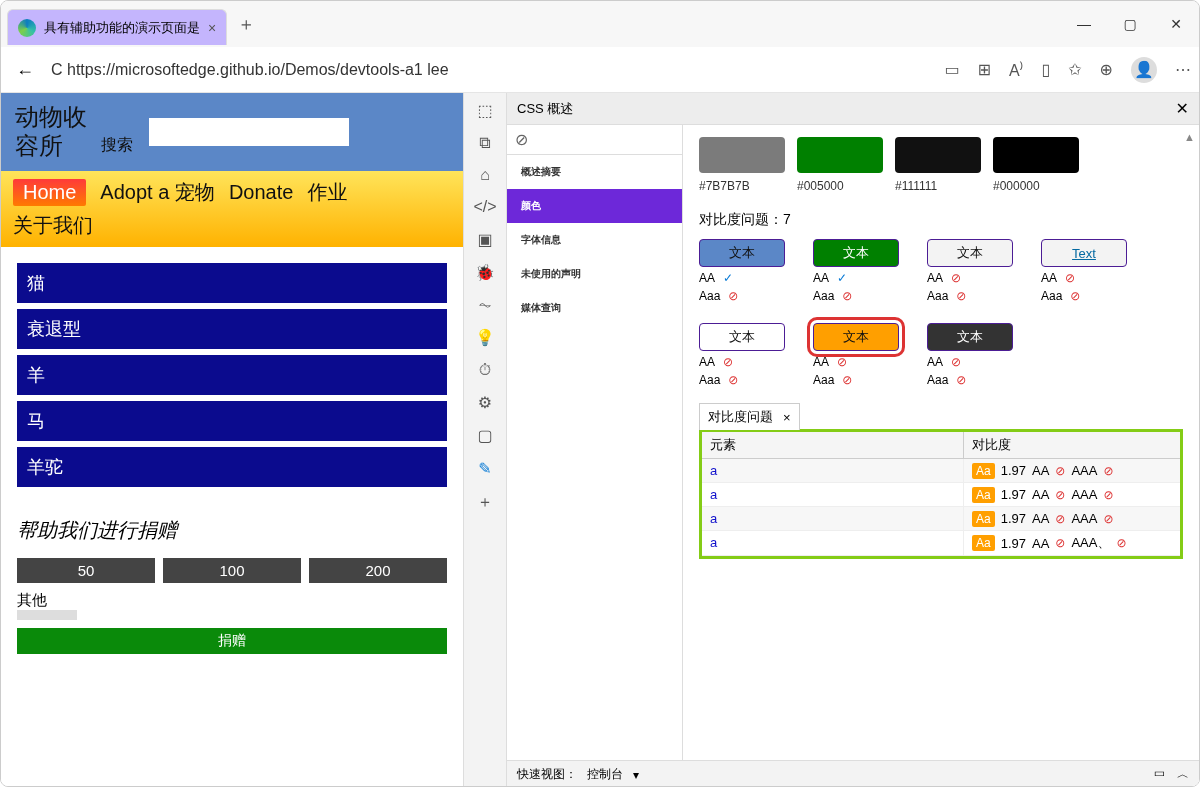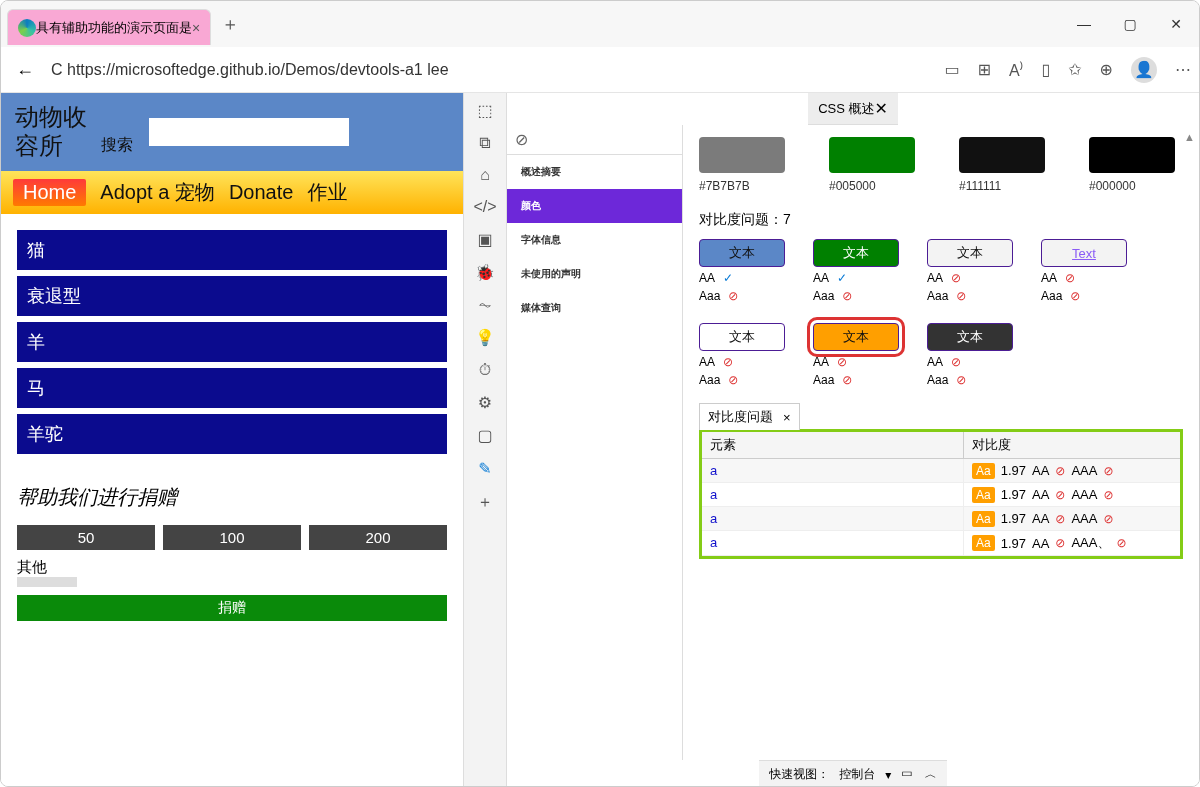--- a/index.html
+++ b/index.html
@@ -1,20 +1,20 @@
 <!DOCTYPE html>
 <html><head>
 <meta charset="utf-8">
 <style>
 * { box-sizing: border-box; margin: 0; padding: 0; font-family: "Segoe UI", Arial, sans-serif; }
 body { width: 1200px; height: 787px; background: #fff; overflow: hidden; border: 1px solid #ccc; border-radius: 8px; }
 
 
 .titlebar { height: 46px; display: flex; align-items: center; background: #f7f7f7; }
-.tab { display: flex; align-items: center; height: 36px; margin-left: 6px; margin-top: 6px; padding: 0 10px; background: #f9a8d4; border-radius: 6px 6px 0 0; border: 1px solid #ddd; border-bottom: none; }
+.tab { display: flex; align-items: center; height: 36px; margin-left: 6px; margin-top: 6px; padding: 0 10px; background: #c4b5fd; border-radius: 6px 6px 0 0; border: 1px solid #ddd; border-bottom: none; gap: 8px; }
 .edge-logo { width: 18px; height: 18px; border-radius: 50%; background: conic-gradient(#0b7cc1, #35c1a7, #7ccf4a, #0b7cc1); }
 .tab-title { font-size: 13px; max-width: 200px; white-space: nowrap; overflow: hidden; }
 .tab-close { font-size: 14px; color: #555; cursor: pointer; }
 .newtab { margin-left: 10px; font-size: 18px; color: #555; cursor: pointer; }
 .win-controls { margin-left: auto; display: flex; }
 .win-btn { width: 46px; height: 46px; display: flex; align-items: center; justify-content: center; font-size: 14px; color: #333; }
 
 
 .addrbar { height: 46px; display: flex; align-items: center; background: #fff; padding: 0 8px; gap: 10px; border-bottom: 1px solid #e5e5e5; }
 .back-btn { width: 32px; height: 32px; display:flex; align-items:center; justify-content:center; font-size: 18px; }
@@ -45,30 +45,30 @@
 .donate-btn { flex:1; background: #444; color:#fff; text-align:center; padding: 4px 0; font-size: 15px; }
 .other-label { font-size: 15px; margin-top: 8px; }
 .other-bar { height: 10px; background: #ddd; width: 60px; }
 .submit-btn { background: #0a8a0a; color:#fff; text-align:center; padding: 4px 0; margin-top: 8px; font-size: 14px; }
 
 
 .dt-strip { width: 44px; background: #f3f3f3; border-left: 1px solid #ddd; border-right: 1px solid #ddd; display:flex; flex-direction:column; align-items:center; padding-top: 8px; gap: 14px; color:#555; font-size:16px; }
 .dt-strip .sel { color: #0a7bd6; }
 
 
-.dt-panel { flex: 1; background: #fff; display: flex; flex-direction: column; align-items: center; }
+.dt-panel { flex: 1; background: #fff; display: flex; flex-direction: column; }
 .dt-head { height: 32px; border-bottom: 1px solid #ddd; display:flex; align-items:center; padding: 0 10px; background:#ededed; font-size: 13px; }
 .dt-head .x { margin-left:auto; font-size:16px; }
 .dt-body { display:flex; flex:1; overflow:hidden; }
 .dt-left { width: 176px; border-right: 1px solid #ddd; }
 .dt-left .toolrow { height: 30px; border-bottom:1px solid #ddd; display:flex; align-items:center; padding:0 8px; color:#666; }
 .dt-left .item { padding: 10px 14px; font-size: 10px; color:#333;font-weight:bold; }
 .dt-left .item.active { background:#6d28d9; color:#fff; }
 .dt-right { flex:1; padding: 12px 16px; overflow:auto; position:relative; }
-.swatch-row { display:flex; gap: 44px; margin-bottom: 18px; }
+.swatch-row { display:flex; gap: 12px; margin-bottom: 18px; }
 .swatch { width: 86px; }
 .swatch .box { width: 86px; height: 36px; border-radius: 4px; }
 .swatch .hex { font-size: 12px; margin-top: 6px; color:#333; }
 .contrast-h { font-size: 14px; margin-bottom: 10px; }
 .chip-grid { display:flex; flex-wrap:wrap; gap: 20px 28px; margin-bottom: 16px; }
 .chip-col { width: 86px; }
 .chip { width: 86px; height: 28px; border-radius: 4px; border:1px solid #4c1d95; display:flex; align-items:center; justify-content:center; font-size: 13px; }
 .rating { display:flex; align-items:center; gap: 8px; font-size: 12px; margin-top: 4px; }
 .rating .ok { color:#0a7bd6; }
 .rating .fail { color:#d33; }
@@ -137,20 +137,21 @@
       <span class="search-label">搜索</span>
       <input class="search-box" style="">
     </div>
     <div class="page-nav">
       <div class="navrow">
         <span class="home-btn">Home</span>
         <span class="navlink">Adopt a 宠物</span>
         <span class="navlink">Donate</span>
         <span class="navlink">作业</span>
       </div>
+      <div class="about">关于我们</div>
     </div>
     <div class="animal-list">
       <div class="animal-item">猫</div>
       <div class="animal-item">衰退型</div>
       <div class="animal-item">羊</div>
       <div class="animal-item">马</div>
       <div class="animal-item">羊驼</div>
     </div>
     <div class="donate-section">
       <div class="donate-h">帮助我们进行捐赠</div>
@@ -246,21 +247,21 @@
               <div class="rating">
                 <span>AA</span>
                 <span class="fail">⊘</span>
               </div>
               <div class="rating">
                 <span>Aaa</span>
                 <span class="fail">⊘</span>
               </div>
             </div>
             <div class="chip-col">
-              <div class="chip" style="background: rgb(243, 243, 243); color: #8b5cf6; text-decoration: underline;">Text</div>
+              <div class="chip" style="background: rgb(243, 243, 243); color: #0369a1; text-decoration: underline;">Text</div>
               <div class="rating">
                 <span>AA</span>
                 <span class="fail">⊘</span>
               </div>
               <div class="rating">
                 <span>Aaa</span>
                 <span class="fail">⊘</span>
               </div>
             </div>
             <div class="chip-col">

